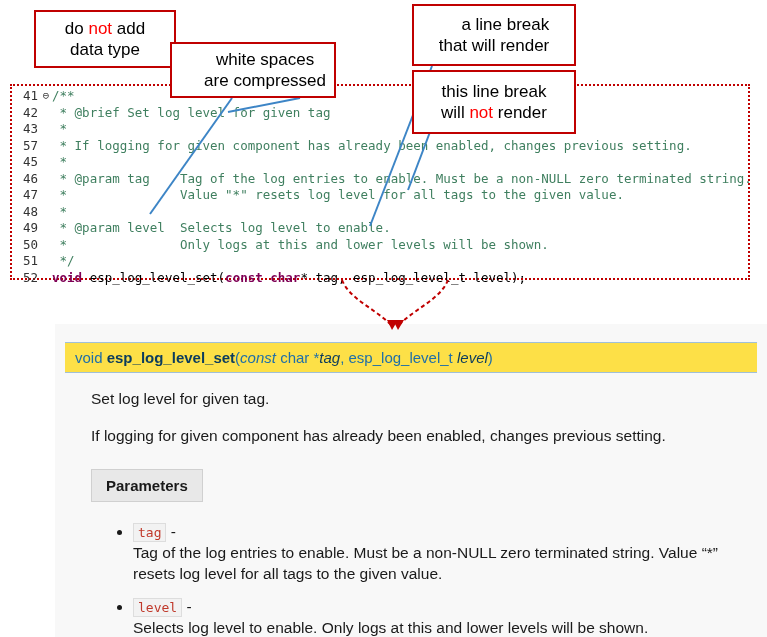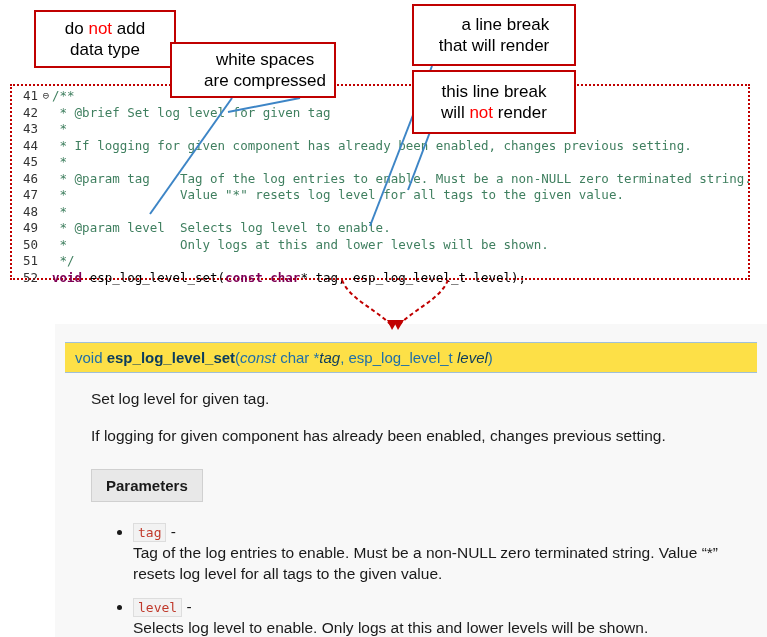--- a/index.html
+++ b/index.html
@@ -260,21 +260,21 @@
     <span class="code-text"> * @brief Set log level for given tag</span>
   </div>
 
   <div class="code-row">
     <span class="lineno">43</span>
     <span class="fold"></span>
     <span class="code-text"> *</span>
   </div>
 
   <div class="code-row">
-    <span class="lineno">44</span>
+    <span class="lineno">57</span>
     <span class="fold"></span>
     <span class="code-text"> * If logging for given component has already been enabled, changes previous setting.</span>
   </div>
 
   <div class="code-row">
     <span class="lineno">45</span>
     <span class="fold"></span>
     <span class="code-text"> *</span>
   </div>
 

